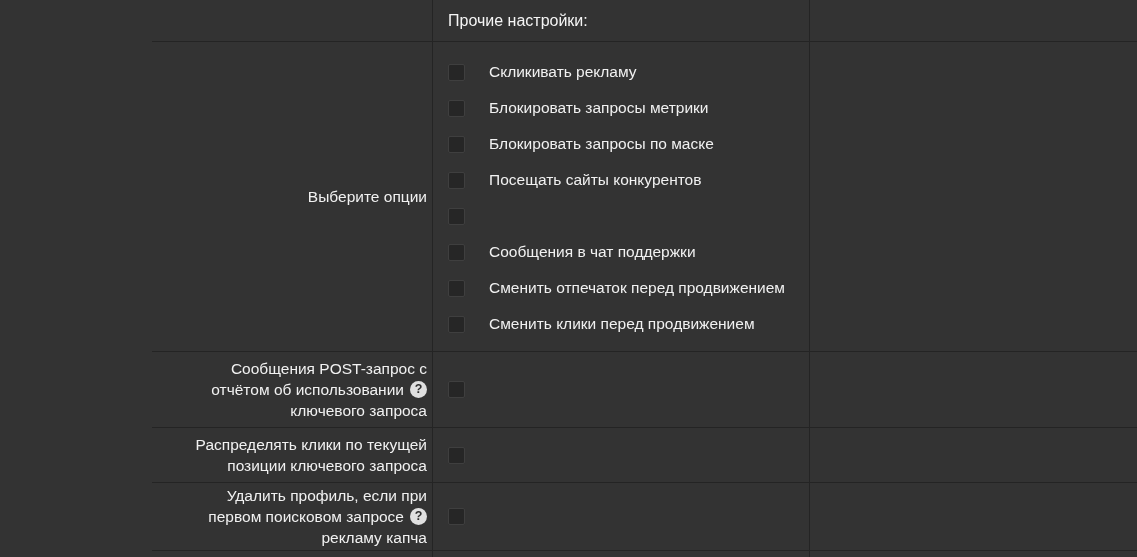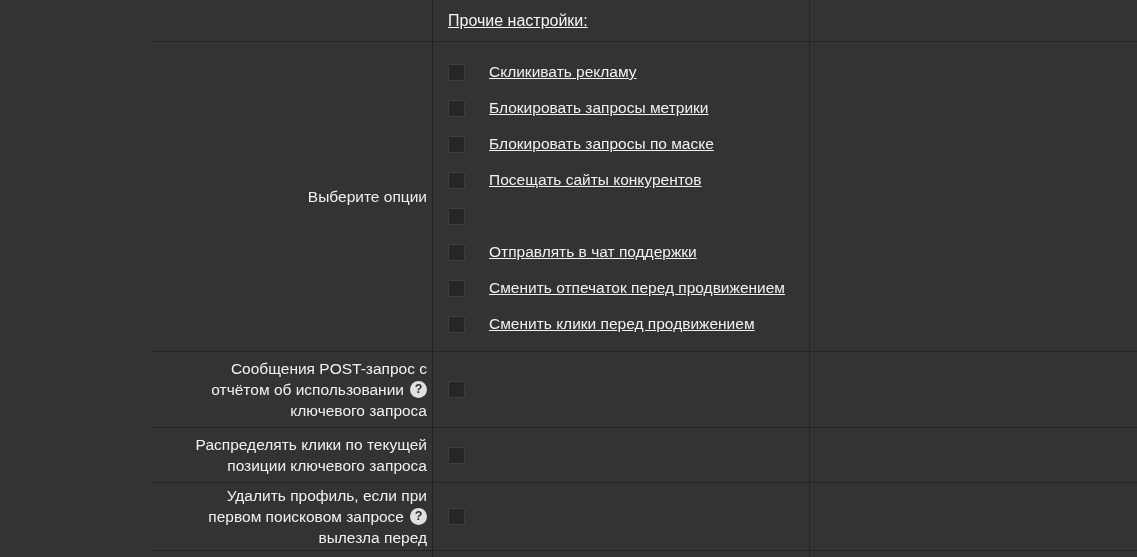--- a/index.html
+++ b/index.html
@@ -11,21 +11,21 @@
     color: #f1f1f1;
   }
   .table {
     position: absolute;
     left: 152px; top: 0; right: 0; bottom: 0;
     display: grid;
     grid-template-columns: 280px 377px 1fr;
     grid-template-rows: 42px 310px 76px 55px 68px 1fr;
   }
   .cell { border-bottom: 1px solid #242424; }
-  .cell.c2, .cell.c3 { border-left: 1px solid #242424; text-decoration: underline; }
+  .cell.c2, .cell.c3 { border-left: 1px solid #242424; }
   .cell.last { border-bottom: none; }
 
   .header-cell {
     display: flex; align-items: center;
     padding-left: 15px;
     font-size: 16px;
     color: #f5f5f5;
   }
 
   .label-cell {
@@ -105,21 +105,21 @@
       </div>
       <div class="option">
         <span class="checkbox"></span>
         <span class="opt-label">Посещать сайты конкурентов</span>
       </div>
       <div class="option">
         <span class="checkbox"></span>
       </div>
       <div class="option">
         <span class="checkbox"></span>
-        <span class="opt-label">Отправлять в чат поддержки</span>
+        <span class="opt-label">Сообщения в чат поддержки</span>
       </div>
       <div class="option">
         <span class="checkbox"></span>
         <span class="opt-label">Сменить отпечаток перед продвижением</span>
       </div>
       <div class="option">
         <span class="checkbox"></span>
         <span class="opt-label">Сменить клики перед продвижением</span>
       </div>
     </div>
@@ -147,21 +147,21 @@
     <span class="checkbox"></span>
   </div>
   <div class="cell c3"></div>
 
   <div class="cell c1 label-cell">
     <span class="label-line">Удалить профиль, если при</span>
     <span class="label-line">
       <span>первом поисковом запросе</span>
       <span class="help-icon">?</span>
     </span>
-    <span class="label-line">вылезла перед</span>
+    <span class="label-line">рекламу капча</span>
   </div>
   <div class="cell c2 checkbox-cell">
     <span class="checkbox"></span>
   </div>
   <div class="cell c3"></div>
 
   <div class="cell c1 last"></div>
   <div class="cell c2 last"></div>
   <div class="cell c3 last"></div>
 

